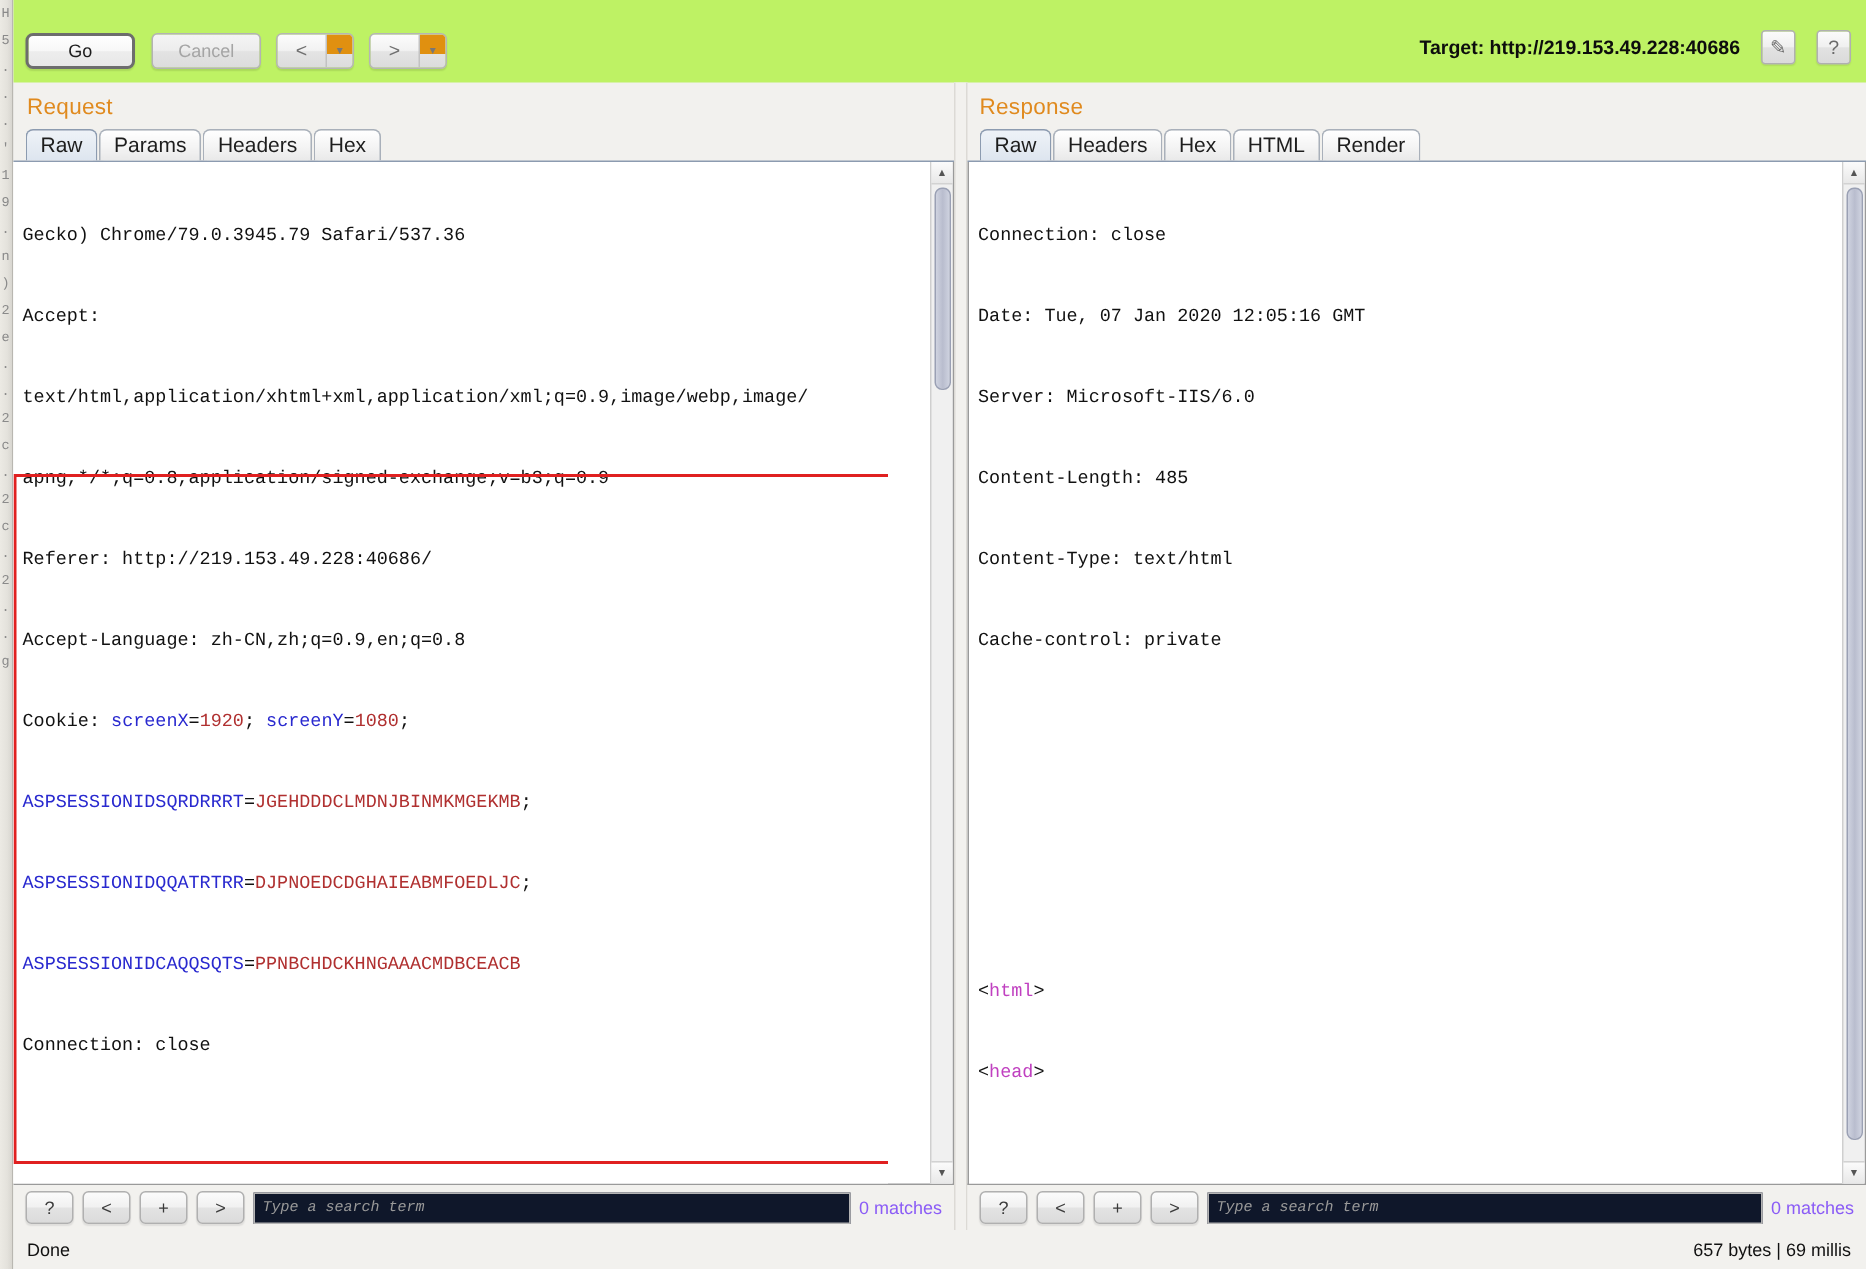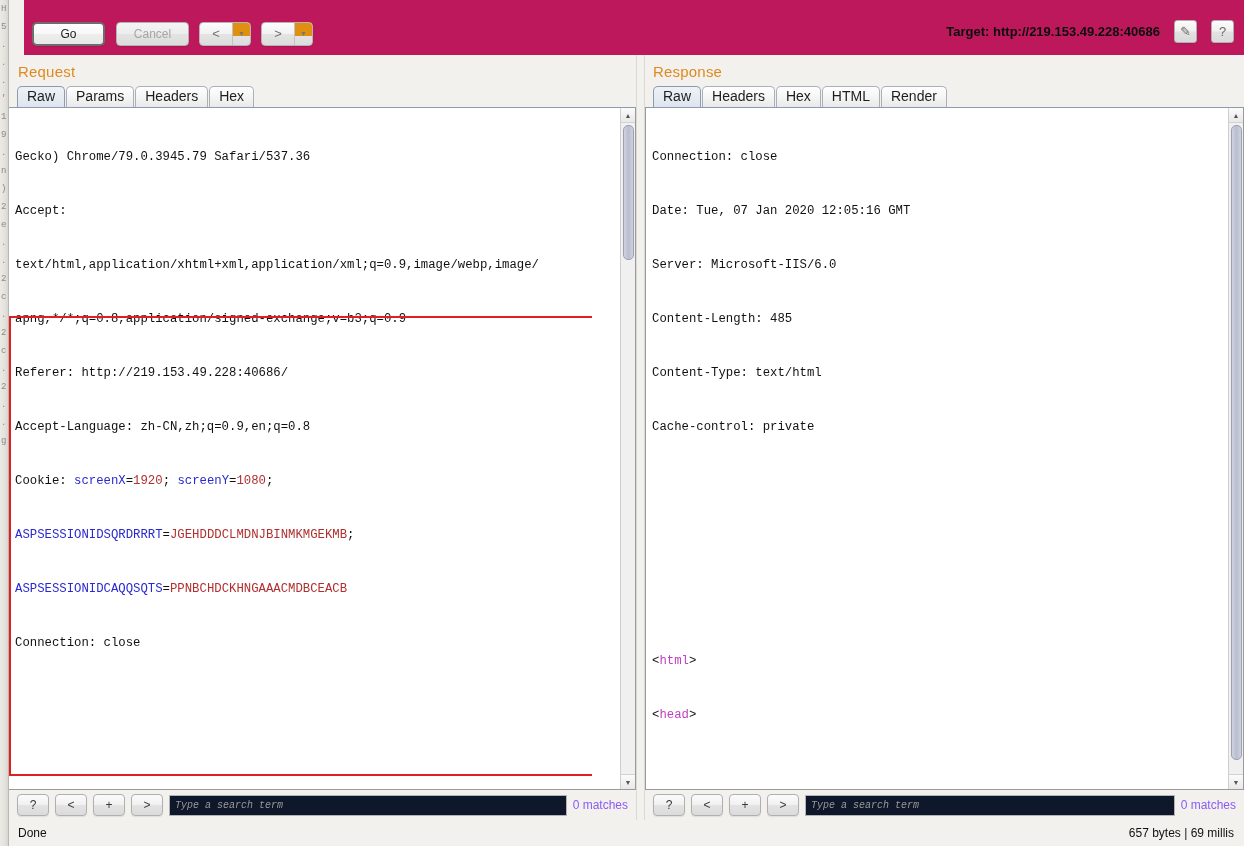--- a/index.html
+++ b/index.html
@@ -24,22 +24,21 @@
   }
   #app {
     position:absolute; left:9px; top:0; width:1235px; height:846px;
     background:#f2f1ee; z-index:1;
     display:flex; flex-direction:column;
   }
 
   
   #toolbar {
     height:55px; position:relative; flex:0 0 auto;
-    background:#be185d;
-    margin-left:15px;
+    background:#bef264;
   }
   .btn {
     position:absolute; top:22px;
     background:linear-gradient(180deg,#fdfdfd 0%,#f3f3f3 48%,#e6e6e6 52%,#dedede 100%);
     border:1px solid #b3b3b3; border-radius:4px;
     font-family:"Liberation Sans", sans-serif; font-size:12px;
     color:#1c1c1c; text-align:center; line-height:22px; height:24px;
     box-shadow:0 1px 1px rgba(0,0,0,.10);
     cursor:default; user-select:none;
   }
@@ -217,20 +216,21 @@
       <div class="editor-wrap">
         <div class="code" id="request-code">
           <span class="ln">Gecko) Chrome/79.0.3945.79 Safari/537.36</span>
           <span class="ln">Accept:</span>
           <span class="ln">text/html,application/xhtml+xml,application/xml;q=0.9,image/webp,image/</span>
           <span class="ln">apng,*/*;q=0.8,application/signed-exchange;v=b3;q=0.9</span>
           <span class="ln">Referer: http://219.153.49.228:40686/</span>
           <span class="ln">Accept-Language: zh-CN,zh;q=0.9,en;q=0.8</span>
           <span class="ln"><span>Cookie: </span><span class="cookname">screenX</span>=<span class="cookval">1920</span>; <span class="cookname">screenY</span>=<span class="cookval">1080</span>;</span>
           <span class="ln"><span class="cookname">ASPSESSIONIDSQRDRRRT</span>=<span class="cookval">JGEHDDDCLMDNJBINMKMGEKMB</span>;</span>
+          <span class="ln"><span class="cookname">ASPSESSIONIDQQATRTRR</span>=<span class="cookval">DJPNOEDCDGHAIEABMFOEDLJC</span>;</span>
           <span class="ln"><span class="cookname">ASPSESSIONIDCAQQSQTS</span>=<span class="cookval">PPNBCHDCKHNGAAACMDBCEACB</span></span>
           <span class="ln">Connection: close</span>
           <span class="ln">&nbsp;</span>
 
           
           
           
           
           
           

